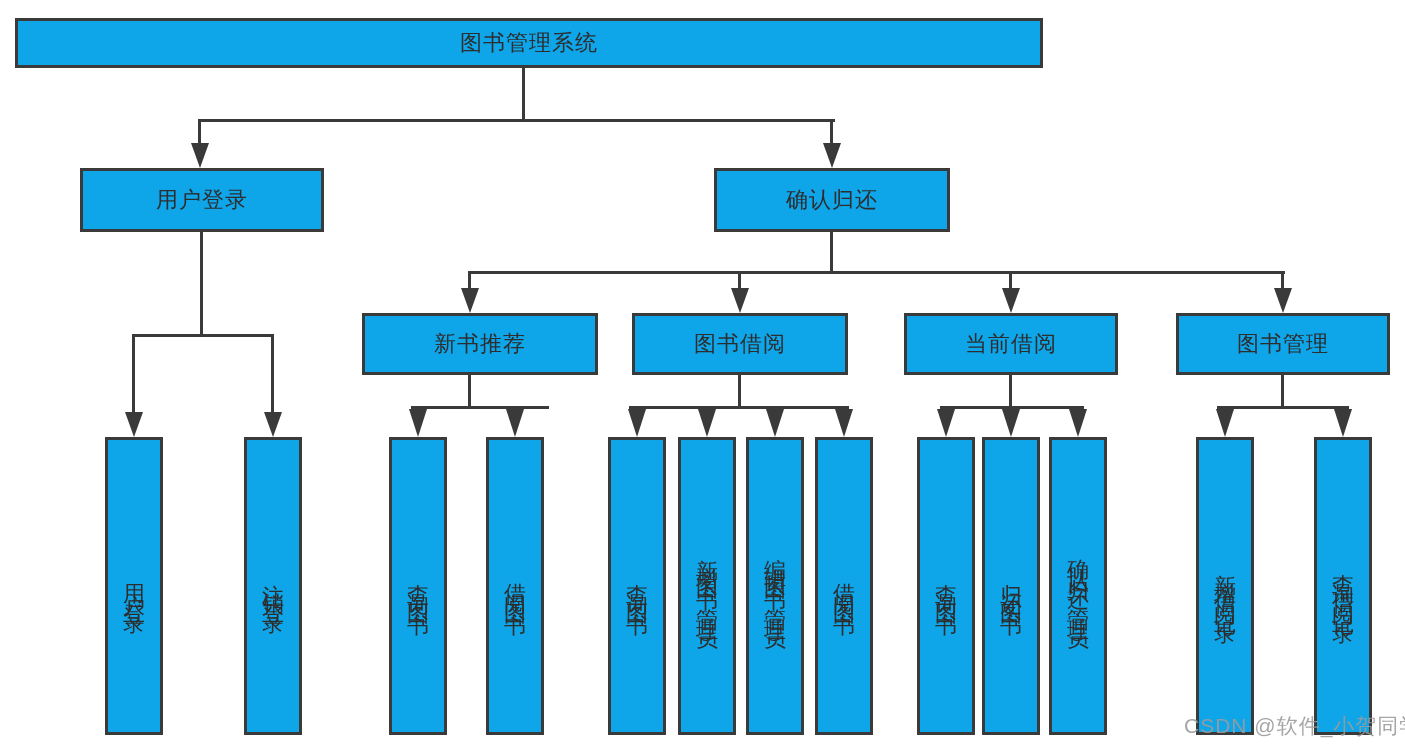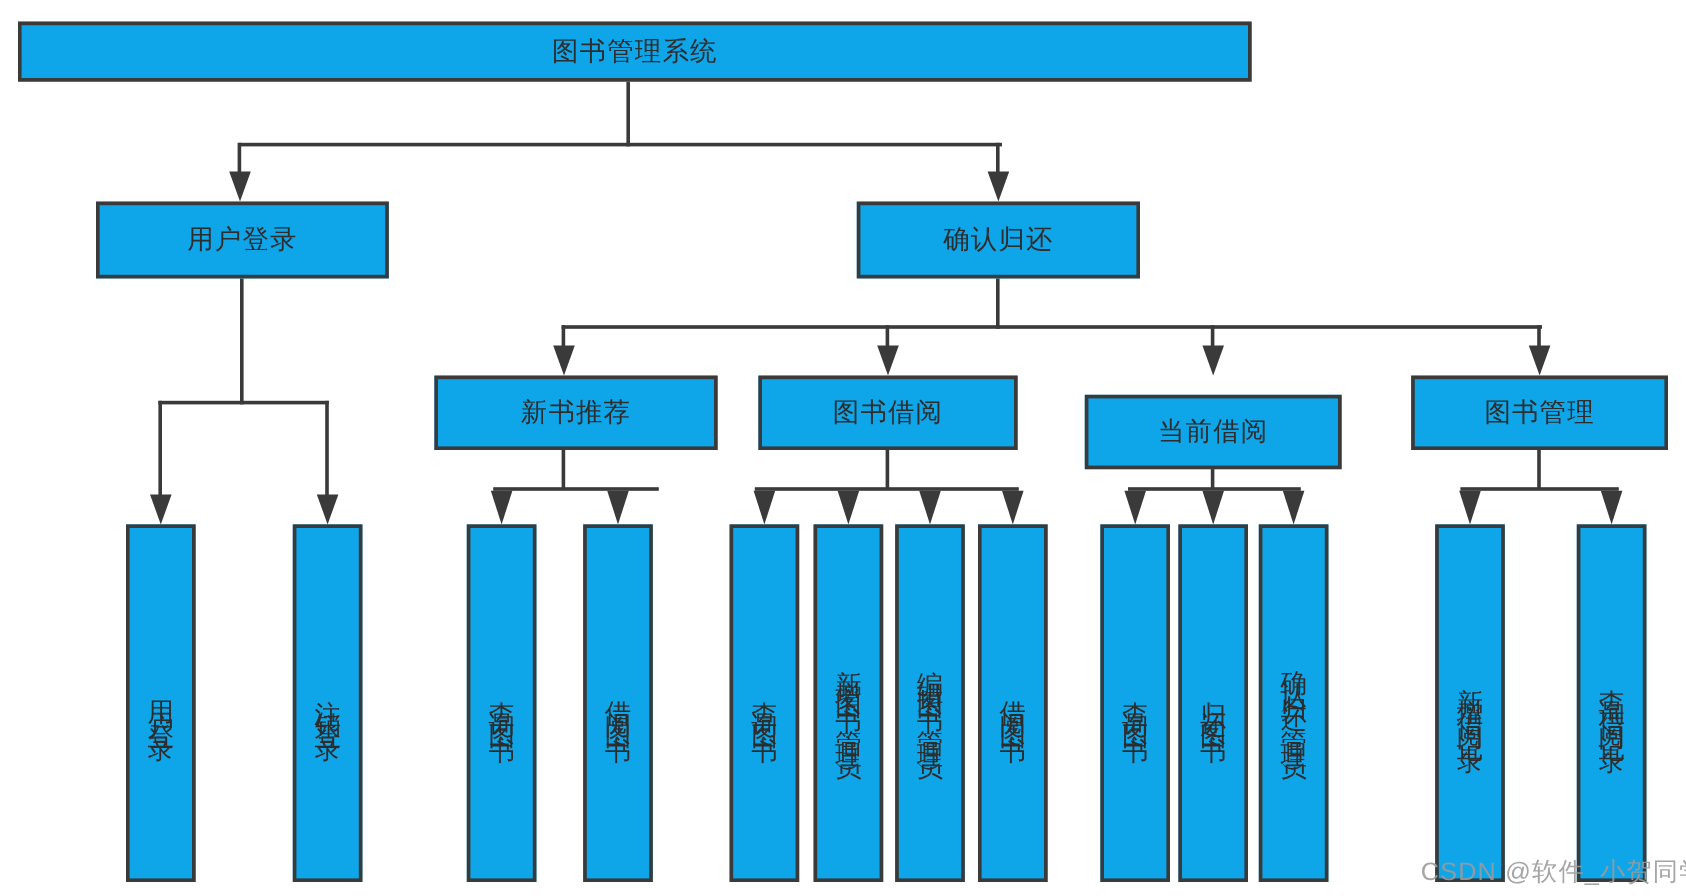--- a/index.html
+++ b/index.html
@@ -85,21 +85,21 @@
   <div class="b" style="left:15px;top:18px;width:1028px;height:50px;">图书管理系统</div>
 
   <div class="b" style="left:80px;top:168px;width:244px;height:64px;">用户登录</div>
 
   <div class="b" style="left:714px;top:168px;width:236px;height:64px;">确认归还</div>
 
   <div class="b" style="left:362px;top:313px;width:236px;height:62px;">新书推荐</div>
 
   <div class="b" style="left:632px;top:313px;width:216px;height:62px;">图书借阅</div>
 
-  <div class="b" style="left:904px;top:329px;width:214px;height:62px;">当前借阅</div>
+  <div class="b" style="left:904px;top:313px;width:214px;height:62px;">当前借阅</div>
 
   <div class="b" style="left:1176px;top:313px;width:214px;height:62px;">图书管理</div>
 
   <div class="b leaf" style="left:105px;top:437px;width:58px;height:298px;">
     <span class="vtext">用户登录</span>
   </div>
   <div class="b leaf" style="left:244px;top:437px;width:58px;height:298px;">
     <span class="vtext">注销登录</span>
   </div>
 

